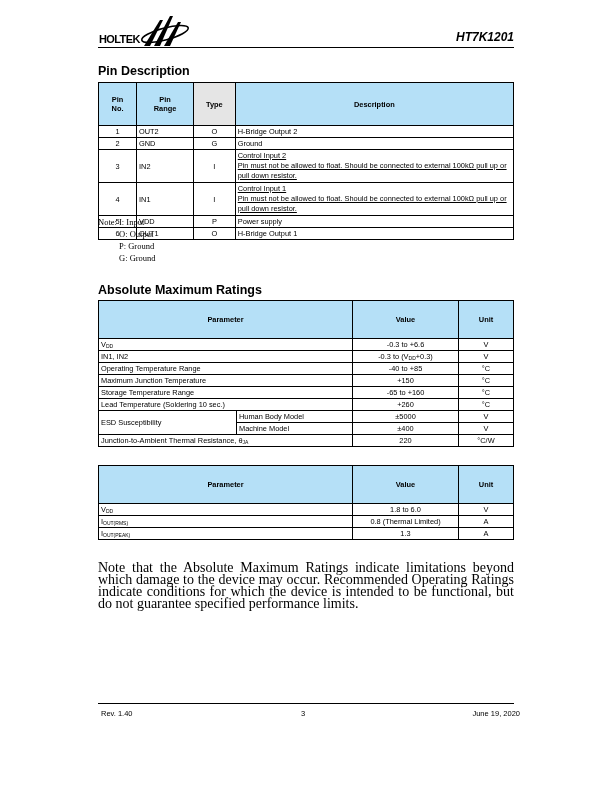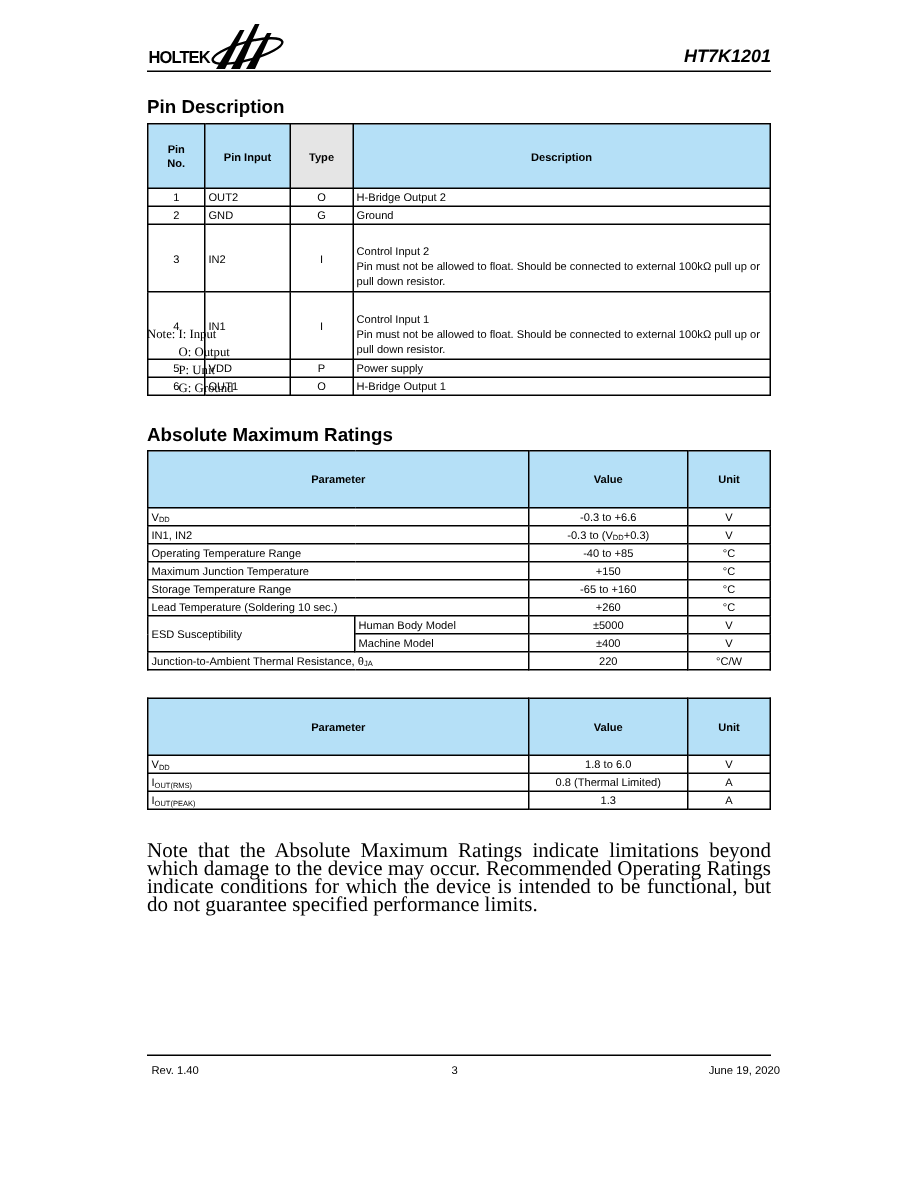--- a/index.html
+++ b/index.html
@@ -16,21 +16,21 @@
   .doc-id { position: absolute; right: 0; top: 16px; font-size: 12px; font-weight: bold; font-style: italic; }
   .hdr-rule { position: absolute; left: 98px; top: 47px; width: 416px; height: 1px; background: #000; }
 
   h2 { position: absolute; left: 98px; margin: 0; font-size: 12.5px; font-weight: bold; }
 
   table { position: absolute; left: 98px; width: 416px; border-collapse: collapse;
           font-size: 7.4px; border: 1.5px solid #000; }
   th { background: #b5e0f7; font-weight: bold; border: 0.8px solid #000; padding: 12px; height: 13px; text-align: center; }
   td { border: 0.8px solid #000; padding: 0 2px; height: 11px; vertical-align: middle; }
   td.c { text-align: center; }
-  td.desc { line-height: 10px; padding-top: 13px; padding-bottom: 1px; }
+  td.desc { line-height: 10px; padding-top: 1px; padding-bottom: 1px; text-decoration: underline; }
   sub.s { font-size: 5px; vertical-align: -1px; }
 
   .note { position: absolute; left: 98px; font-family: "Liberation Serif", serif; font-size: 8.5px; line-height: 12px; }
   .note .ind { padding-left: 21px; display: block; }
 
   .para { position: absolute; left: 98px; top: 522px; width: 416px; font-family: "Liberation Serif", serif;
           font-size: 14px; line-height: 12px; text-align: justify; margin-top: 40px; }
 
   .ftr-rule { position: absolute; left: 98px; top: 703px; width: 416px; height: 1px; background: #000; }
   .ftr { position: absolute; top: 709px; font-size: 7.5px; }
@@ -58,21 +58,21 @@
   <table style="top:82px">
     <colgroup>
         <col style="width:38px">
         <col style="width:57px">
         <col style="width:33px">
         <col>
       </colgroup>
     <thead>
       <tr>
         <th style="background: rgb(181, 224, 247);">Pin No.</th>
-        <th style="background: rgb(181, 224, 247);">Pin Input</th>
+        <th style="background: rgb(181, 224, 247);">Pin Range</th>
         <th style="background: #e5e5e5;">Type</th>
         <th style="background: rgb(181, 224, 247);">Description</th>
       </tr>
     </thead>
     <tbody>
       <tr>
         <td class="c">1</td>
         <td>OUT2</td>
         <td class="c">O</td>
         <td>H-Bridge Output 2</td>
@@ -114,21 +114,21 @@
         <td>OUT1</td>
         <td class="c">O</td>
         <td>H-Bridge Output 1</td>
       </tr>
     </tbody>
   </table>
 
   <div class="note" style="top:216px">
     <span>Note: </span><span>I: Input</span>
     <span class="ind">O: Output</span>
-    <span class="ind">P: Unit</span>
+    <span class="ind">P: Ground</span>
     <span class="ind">G: Ground</span>
   </div>
 
   <h2 style="top:283px">Absolute Maximum Ratings</h2>
   <table style="top:300px">
     <colgroup>
         <col style="width:138px">
         <col style="width:116px">
         <col style="width:106px">
         <col>

